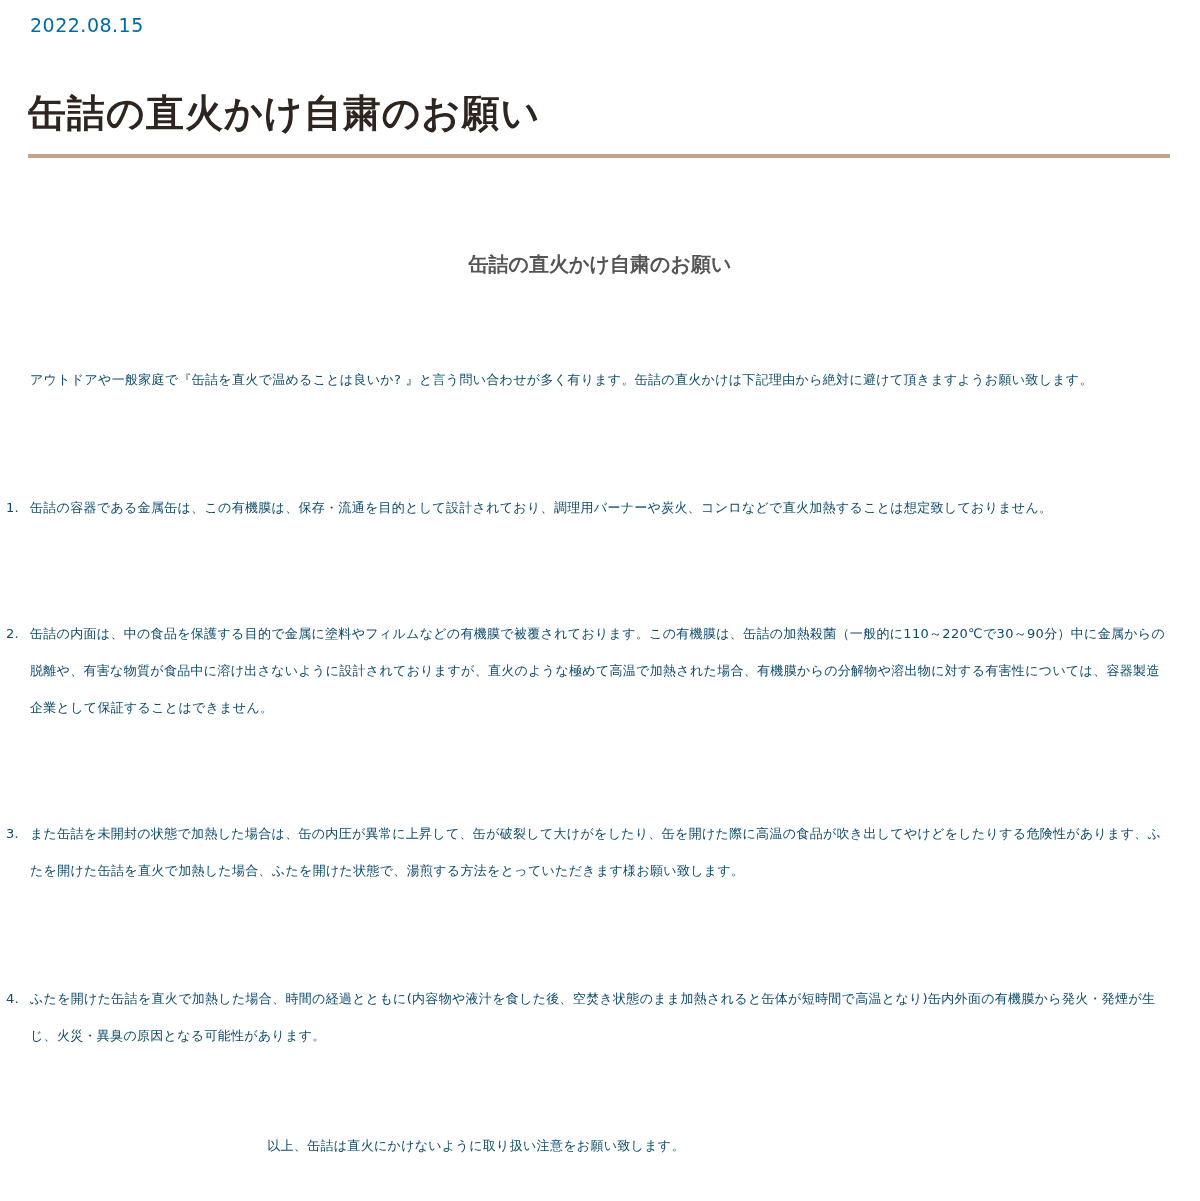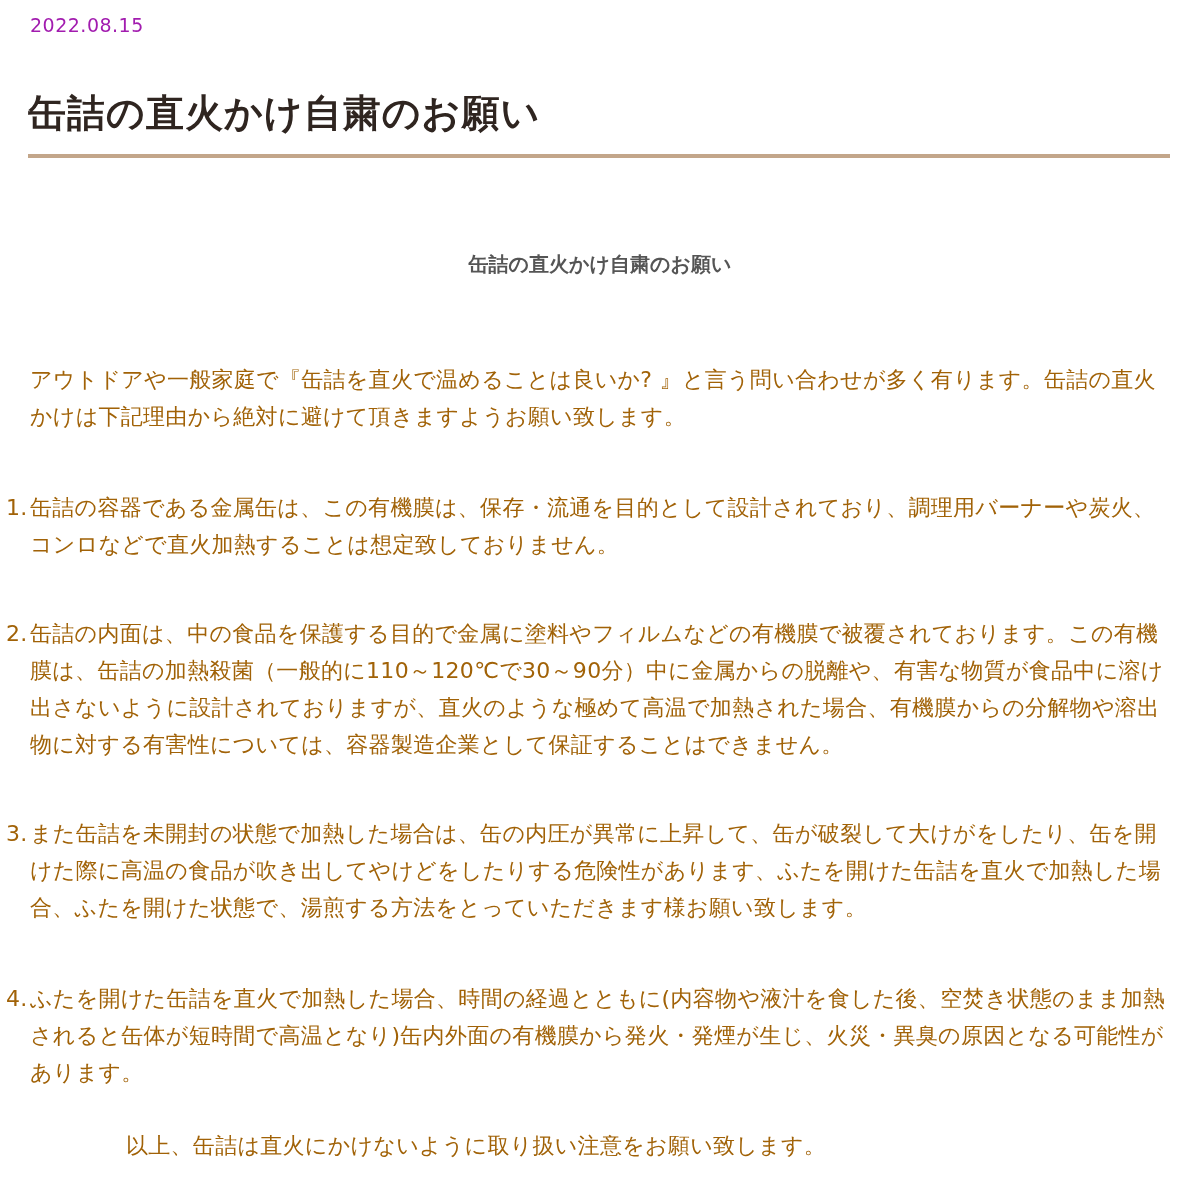--- a/index.html
+++ b/index.html
@@ -12,21 +12,21 @@
       height: 1201px;
       position: relative;
       overflow: hidden;
       font-family: "DejaVu Sans", "Liberation Sans", sans-serif;
     }
     .date {
       position: absolute;
       left: 30px;
       top: 14px;
       font-size: 19px;
-      color: #a21caf;
+      color: #0369a1;
       letter-spacing: 0.5px;
     }
     .page-title {
       position: absolute;
       left: 28px;
       top: 88px;
       margin: 0;
       font-size: 38px;
       font-weight: bold;
       color: #2f2520;
@@ -46,22 +46,22 @@
       left: 0;
       width: 1200px;
       top: 251px;
       text-align: center;
       font-size: 20px;
       font-weight: bold;
       color: #555555;
       margin: 0;
     }
     .body-text {
-      color: #a16207;
-      font-size: 22px;
+      color: #0c4a6e;
+      font-size: 13px;
       line-height: 37px;
       letter-spacing: 0.3px;
     }
     .intro {
       position: absolute;
       left: 30px;
       top: 361px;
       width: 1140px;
       margin: 0;
     }
@@ -107,21 +107,21 @@
 
   <p class="intro body-text">アウトドアや一般家庭で『缶詰を直火で温めることは良いか? 』と言う問い合わせが多く有ります。缶詰の直火かけは下記理由から絶対に避けて頂きますようお願い致します。</p>
 
   <ol class="list body-text">
     <li class="list-item" style="top:489px;">
       <span class="list-num">1.</span>
       <span class="list-text">缶詰の容器である金属缶は、この有機膜は、保存・流通を目的として設計されており、調理用バーナーや炭火、コンロなどで直火加熱することは想定致しておりません。</span>
     </li>
     <li class="list-item" style="top:615px;">
       <span class="list-num">2.</span>
-      <span class="list-text">缶詰の内面は、中の食品を保護する目的で金属に塗料やフィルムなどの有機膜で被覆されております。この有機膜は、缶詰の加熱殺菌（一般的に110～120℃で30～90分）中に金属からの脱離や、有害な物質が食品中に溶け出さないように設計されておりますが、直火のような極めて高温で加熱された場合、有機膜からの分解物や溶出物に対する有害性については、容器製造企業として保証することはできません。</span>
+      <span class="list-text">缶詰の内面は、中の食品を保護する目的で金属に塗料やフィルムなどの有機膜で被覆されております。この有機膜は、缶詰の加熱殺菌（一般的に110～220℃で30～90分）中に金属からの脱離や、有害な物質が食品中に溶け出さないように設計されておりますが、直火のような極めて高温で加熱された場合、有機膜からの分解物や溶出物に対する有害性については、容器製造企業として保証することはできません。</span>
     </li>
     <li class="list-item" style="top:815px;">
       <span class="list-num">3.</span>
       <span class="list-text">また缶詰を未開封の状態で加熱した場合は、缶の内圧が異常に上昇して、缶が破裂して大けがをしたり、缶を開けた際に高温の食品が吹き出してやけどをしたりする危険性があります、ふたを開けた缶詰を直火で加熱した場合、ふたを開けた状態で、湯煎する方法をとっていただきます様お願い致します。</span>
     </li>
     <li class="list-item" style="top:980px;">
       <span class="list-num">4.</span>
       <span class="list-text">ふたを開けた缶詰を直火で加熱した場合、時間の経過とともに(内容物や液汁を食した後、空焚き状態のまま加熱されると缶体が短時間で高温となり)缶内外面の有機膜から発火・発煙が生じ、火災・異臭の原因となる可能性があります。</span>
     </li>
   </ol>

